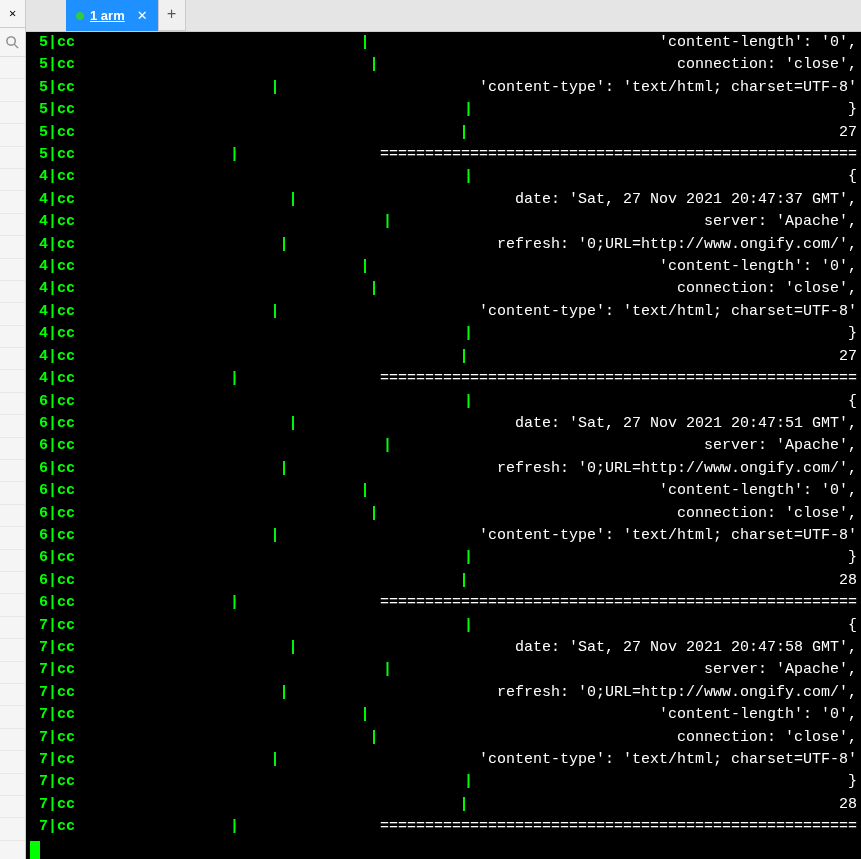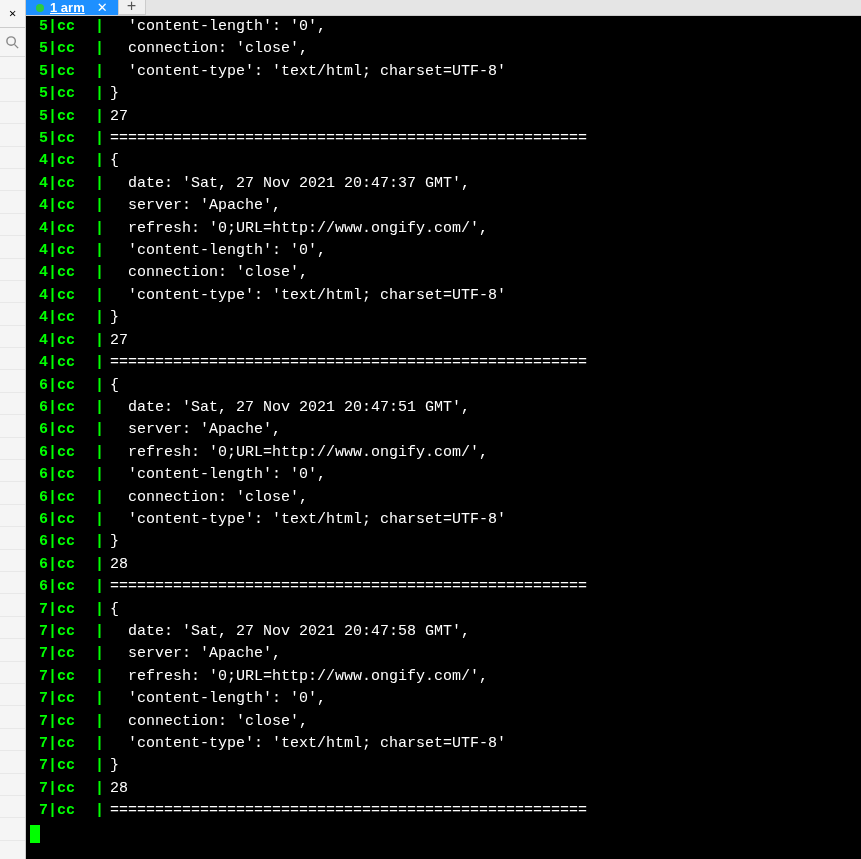--- a/index.html
+++ b/index.html
@@ -58,25 +58,26 @@
     height: 22.4px;
     border-bottom: 1px solid #e8e8e8;
   }
   .main {
     flex: 1;
     display: flex;
     flex-direction: column;
     background: #e5e5e5;
   }
   .tabbar {
-    height: 16px;
+    height: 32px;
     background: #e5e5e5;
     display: flex;
     align-items: stretch;
     border-bottom: 1px solid #ccc;
+    padding-left: 40px;
   }
   .tab {
     display: flex;
     align-items: center;
     gap: 6px;
     padding: 0 10px;
     background: #1e90ff;
     color: #fff;
     font-size: 13px;
     font-family: "Segoe UI", Arial, sans-serif;
@@ -112,21 +113,21 @@
   .terminal {
     flex: 1;
     background: #000;
     color: #fff;
     font-size: 15px;
     line-height: 22.4px;
     padding: 0 4px 4px 4px;
     overflow: hidden;
     white-space: pre;
   }
-  .line { display: flex; }
+  .line { display: flex; justify-content: space-between; }
   .prefix {
     color: #00ff00;
     font-weight: bold;
   }
   .pipe {
     color: #00ff00;
     font-weight: bold;
     padding: 0 2px;
   }
   .content {

